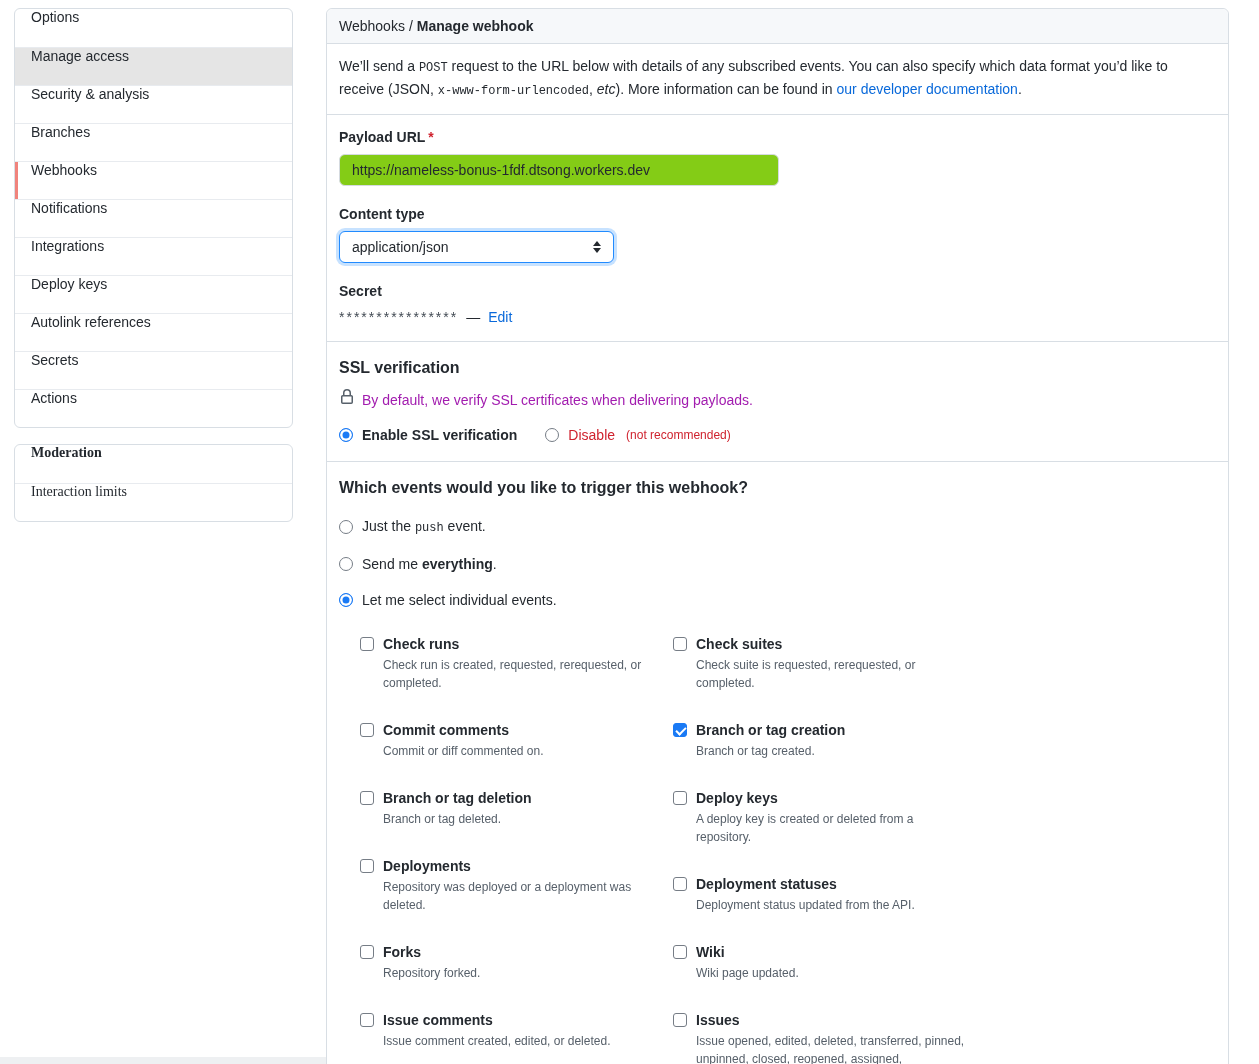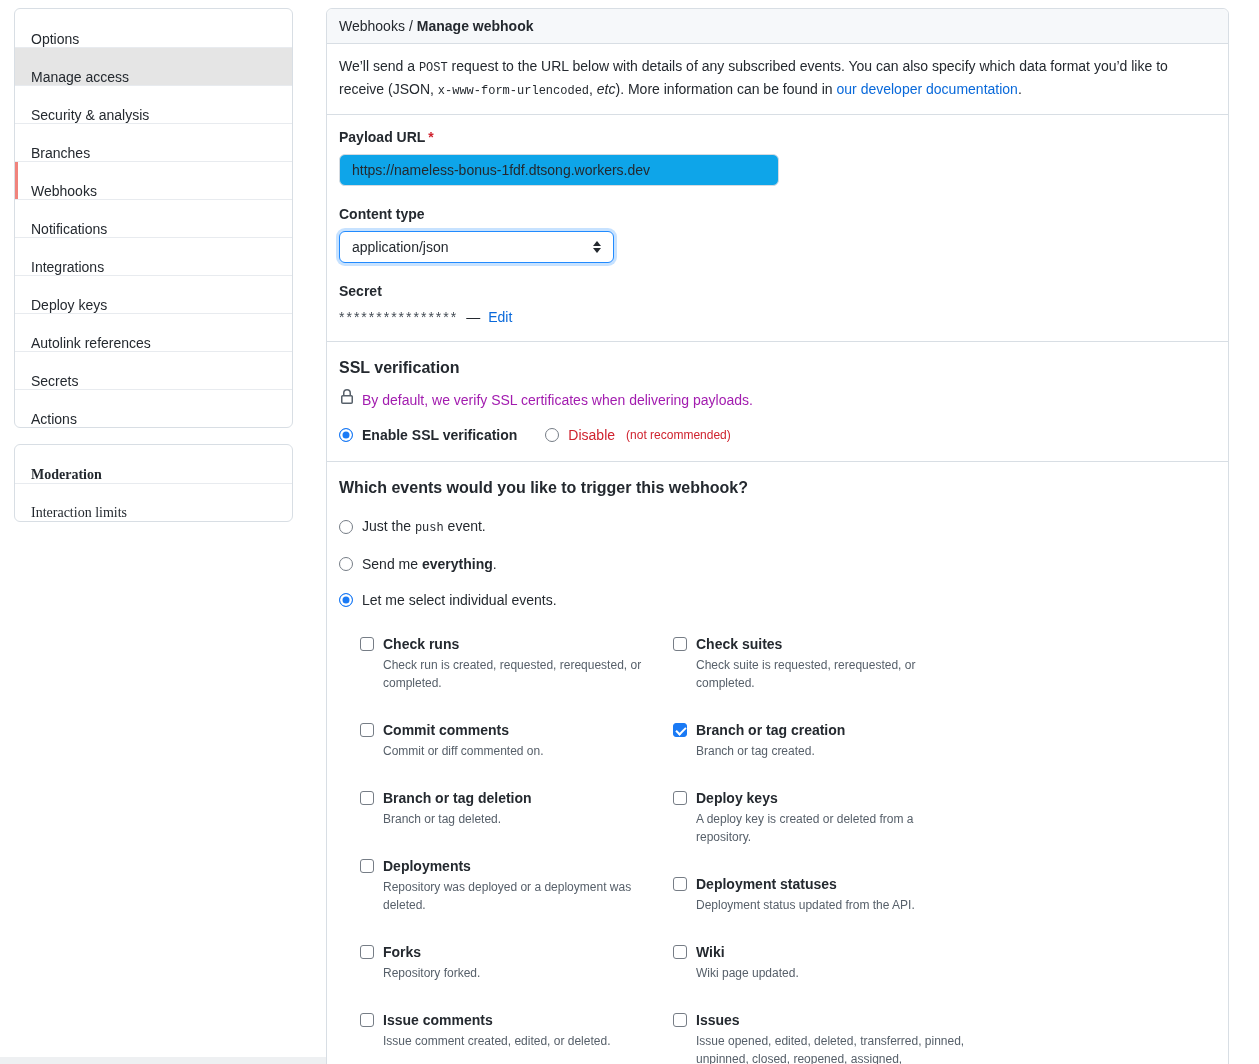--- a/index.html
+++ b/index.html
@@ -11,21 +11,21 @@
     color: #24292f;
     position: relative;
   }
   .layout { display: flex; align-items: flex-start; padding: 8px 30px 0 14px; }
 
   
   .sidebar { width: 279px; flex-shrink: 0; }
   .side-box { border: 1px solid #d8dee4; border-radius: 6px; background: #fff; overflow: hidden; }
   .side-box + .side-box { margin-top: 16px; font-family: Liberation Serif, serif; }
   .side-row {
-    display: flex; align-items: flex-end;
+    display: flex; align-items: flex-start;
     height: 38px; padding: 0 16px;
     border-top: 1px solid #e8ebef;
     cursor: pointer;
   }
   .side-row:first-child { border-top: none; }
   .side-row.highlighted { background: #e5e5e5; }
   .side-row.active { box-shadow: inset 3px 0 0 #f0837c; }
   .side-row.section-header { font-weight: 700; cursor: default; }
 
   
@@ -48,21 +48,21 @@
   .italic { font-style: italic; }
   a.link { color: #0969da; text-decoration: none; cursor: pointer; }
 
   .form-section { padding: 12px 12px 14px; border-bottom: 1px solid #d8dee4; }
   .form-group + .form-group { margin-top: 18px; }
   .form-label { display: block; font-weight: 700; margin-bottom: 7px; line-height: 20px; }
   .req { color: #cf222e; margin-left: 3px; }
   .text-input {
     width: 440px; height: 32px; padding: 0 12px;
     font-family: "Liberation Sans", "DejaVu Sans", sans-serif; font-size: 14px; color: #24292f;
-    background: #0ea5e9; border: 1px solid #d5dae0; border-radius: 6px;
+    background: #84cc16; border: 1px solid #d5dae0; border-radius: 6px;
   }
   .select {
     width: 275px; height: 32px; padding: 0 12px;
     display: flex; align-items: center; justify-content: space-between;
     background: #fff; border: 1px solid #218bff; border-radius: 6px;
     box-shadow: 0 0 0 3px rgba(33,139,255,0.25);
     cursor: pointer;
   }
   .caret { display: flex; flex-direction: column; align-items: center; }
   .caret .up { width: 0; height: 0; border-left: 4px solid transparent; border-right: 4px solid transparent; border-bottom: 5px solid #24292f; margin-bottom: 2px; }

